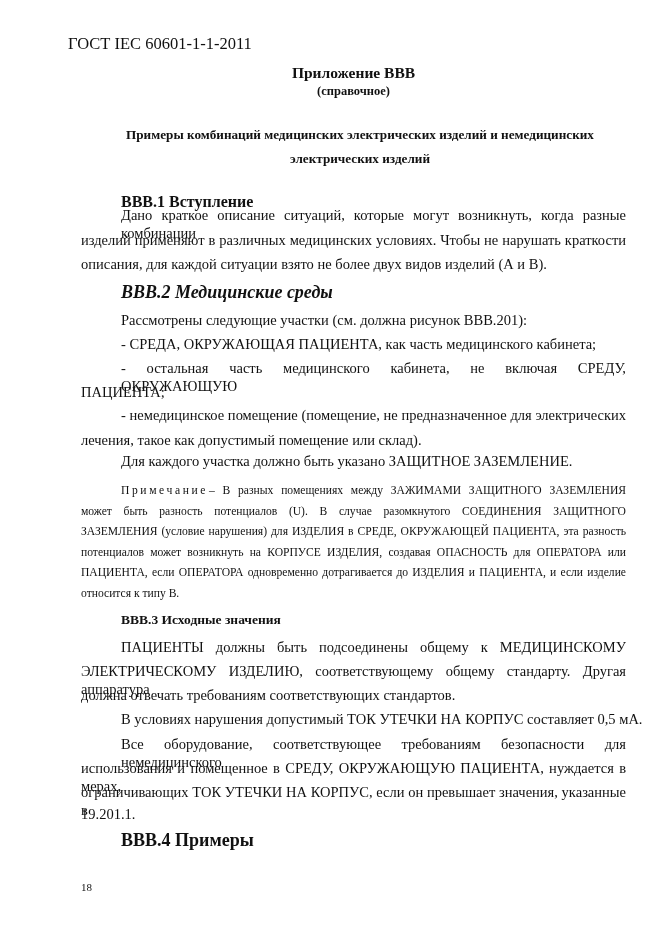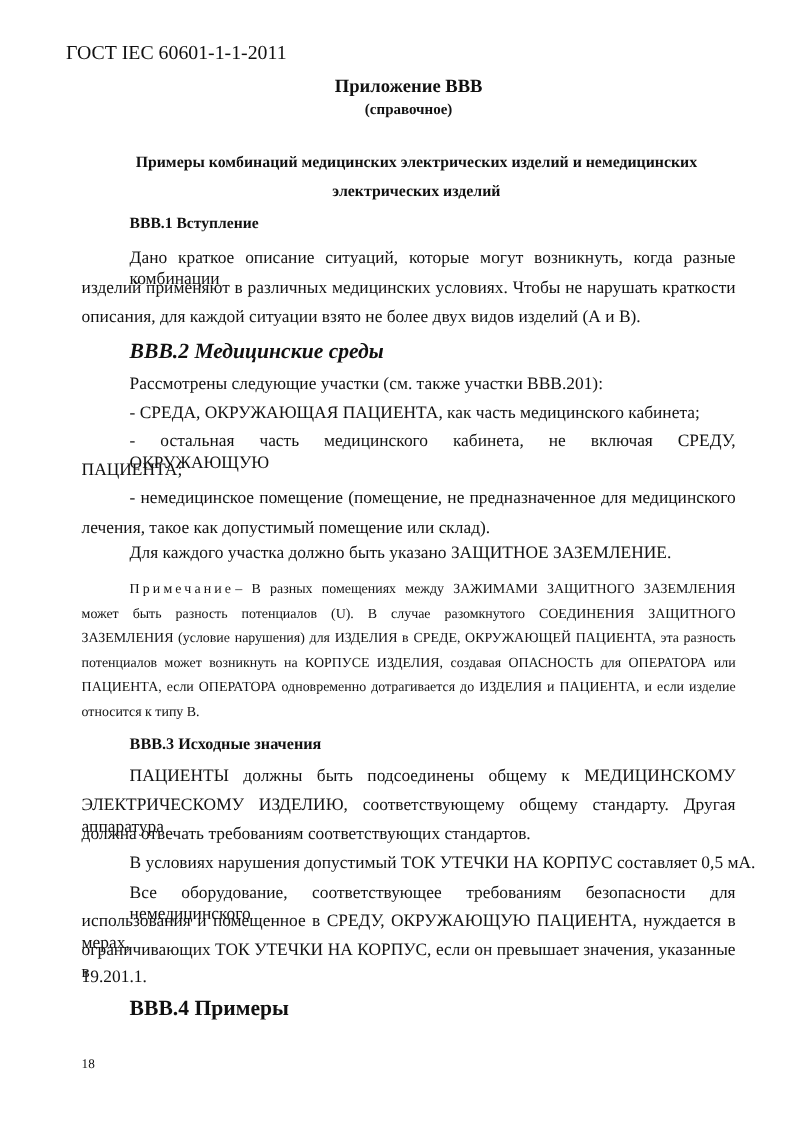--- a/index.html
+++ b/index.html
@@ -1,47 +1,47 @@
 <!DOCTYPE html>
 <html><head>
 <meta charset="utf-8">
 <style>
   html, body { margin: 0; padding: 0; background: #ffffff; }
   body { width: 661px; height: 936px; position: relative; overflow: hidden;
          font-family: "Liberation Serif", "DejaVu Serif", serif; color: #111; }
-  .ln { position: absolute; white-space: nowrap; font-size: 14.5px; line-height: 18px; }
+  .ln { position: absolute; white-space: nowrap; font-size: 14.5px; line-height: 18px; margin-left: 13px; }
   .just { text-align: justify; text-align-last: justify; white-space: normal; }
   .b { font-weight: bold; }
   .note { font-size: 11.6px; line-height: 15px; }
   .hdr { font-size: 16.5px; }
   .center { text-align: center; }
   .spaced { letter-spacing: 2.6px; }
 </style>
 </head>
 <body>
 
 <div class="ln hdr" style="left:55px; top:35px;">ГОСТ IEC 60601-1-1-2011</div>
 
 <div class="ln b center" style="left:0; width:681px; top:64px; font-size:15.5px;">Приложение ВВВ</div>
 <div class="ln b center" style="left:0; width:681px; top:82px; font-size:12.5px;">(справочное)</div>
 
 <div class="ln b center" style="left:0; width:694px; top:126px; font-size:13.2px;">Примеры комбинаций медицинских электрических изделий и немедицинских</div>
 <div class="ln b center" style="left:0; width:694px; top:150px; font-size:13.2px;">электрических изделий</div>
 
-<div class="ln b" style="left:108px; top:177px; font-size:13px;">ВВВ.1 Вступление</div>
+<div class="ln b" style="left:108px; top:193px; font-size:16px;">ВВВ.1 Вступление</div>
 <div class="ln just" style="left:108px; width:505px; top:206px;">Дано краткое описание ситуаций, которые могут возникнуть, когда разные комбинации</div>
 <div class="ln just" style="left:68px; width:545px; top:231px;">изделий применяют в различных медицинских условиях. Чтобы не нарушать краткости</div>
 <div class="ln" style="left:68px; top:255px;">описания, для каждой ситуации взято не более двух видов изделий (А и В).</div>
 
 <div class="ln b" style="left:108px; top:283px; font-size:18px;font-style:italic;">ВВВ.2 Медицинские среды</div>
-<div class="ln" style="left:108px; top:311px;">Рассмотрены следующие участки (см. также участки ВВВ.201):</div>
+<div class="ln" style="left:108px; top:311px;">Рассмотрены следующие участки (см. должна рисунок ВВВ.201):</div>
 <div class="ln" style="left:108px; top:335px;">- СРЕДА, ОКРУЖАЮЩАЯ ПАЦИЕНТА, как часть медицинского кабинета;</div>
 <div class="ln just" style="left:108px; width:505px; top:359px;">- остальная часть медицинского кабинета, не включая СРЕДУ, ОКРУЖАЮЩУЮ</div>
 <div class="ln" style="left:68px; top:383px;">ПАЦИЕНТА;</div>
-<div class="ln just" style="left:108px; width:505px; top:406px;">- немедицинское помещение (помещение, не предназначенное  для медицинского</div>
+<div class="ln just" style="left:108px; width:505px; top:406px;">- немедицинское помещение (помещение, не предназначенное  для электрических</div>
 <div class="ln" style="left:68px; top:431px;">лечения, такое как допустимый помещение или склад).</div>
 <div class="ln" style="left:108px; top:452px;">Для каждого участка должно быть указано ЗАЩИТНОЕ ЗАЗЕМЛЕНИЕ.</div>
 
 <div class="ln note" style="left:108px; top:483px;">
   <span class="spaced">Примечание</span>
 </div>
 <div class="ln note just" style="left:196px; width:417px; top:483px; word-spacing:2px;">– В разных помещениях между ЗАЖИМАМИ ЗАЩИТНОГО ЗАЗЕМЛЕНИЯ</div>
 <div class="ln note just" style="left:68px; width:545px; top:504px;">может быть разность потенциалов (U). В случае разомкнутого СОЕДИНЕНИЯ ЗАЩИТНОГО</div>
 <div class="ln note just" style="left:68px; width:545px; top:524px;">ЗАЗЕМЛЕНИЯ (условие нарушения) для ИЗДЕЛИЯ в СРЕДЕ, ОКРУЖАЮЩЕЙ ПАЦИЕНТА, эта разность</div>
 <div class="ln note just" style="left:68px; width:545px; top:545px;">потенциалов может возникнуть на КОРПУСЕ ИЗДЕЛИЯ, создавая ОПАСНОСТЬ для ОПЕРАТОРА или</div>

